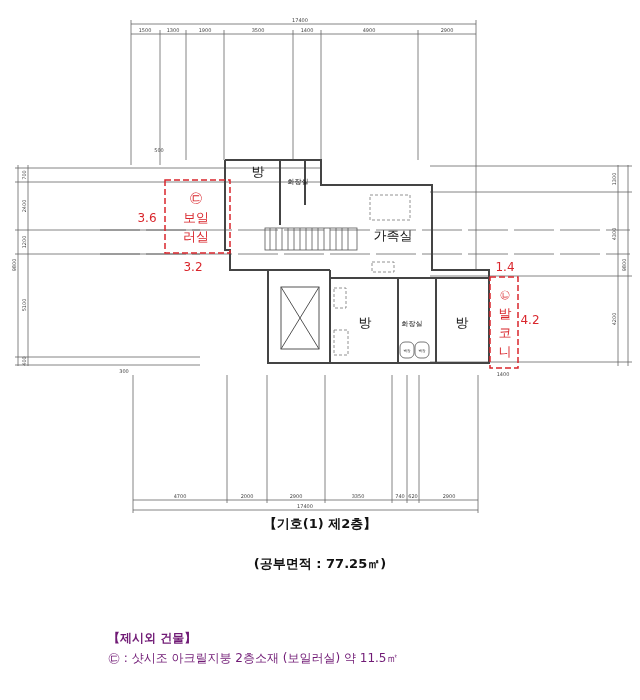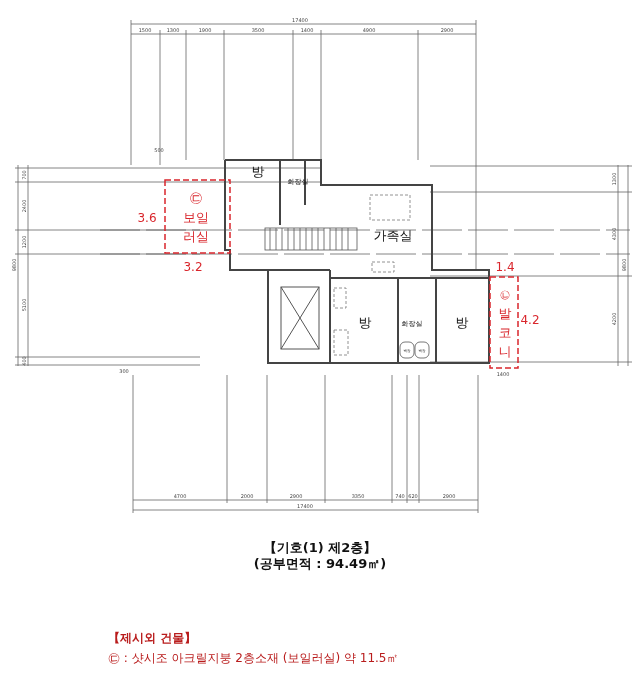--- a/index.html
+++ b/index.html
@@ -4,21 +4,21 @@
 <style>
   html, body { margin:0; padding:0; background:#ffffff; }
   body { width:640px; height:700px; position:relative; overflow:hidden;
          font-family:"DejaVu Sans", sans-serif; }
   #plan { position:absolute; left:0; top:0; width:640px; height:520px; }
   .dimtxt { font-family:"DejaVu Sans", sans-serif; font-size:5px; fill:#444; }
   .roomtxt { font-family:"DejaVu Sans", sans-serif; fill:#111; }
   .redtxt { font-family:"DejaVu Sans", sans-serif; fill:#d9262c; }
   .caption { position:absolute; left:0; width:640px; text-align:center;
              font-weight:bold; font-size:13px; color:#111; line-height:16px; }
-  .legend { position:absolute; left:108px; top:628px; color:#b91c1c; font-size:12px; line-height:20px; }
+  .legend { position:absolute; left:108px; top:628px; color:#701a75; font-size:12px; line-height:20px; }
   .legend .title { font-weight:bold; }
 </style>
 </head>
 <body>
 
 <svg id="plan" viewBox="0 0 640 520" xmlns="http://www.w3.org/2000/svg">
   <g stroke="#666" stroke-width="0.8" fill="none">
 
     <line x1="131" y1="24" x2="476" y2="24"></line>
     <line x1="131" y1="34" x2="476" y2="34"></line>
@@ -161,21 +161,21 @@
 
   <rect x="490" y="277" width="28" height="91" fill="none" stroke="#d9262c" stroke-width="1.5" stroke-dasharray="6 3"></rect>
   <text class="redtxt" x="505" y="298" font-size="10" text-anchor="middle">㉡</text>
   <text class="redtxt" x="505" y="318" font-size="13" text-anchor="middle">발</text>
   <text class="redtxt" x="505" y="337" font-size="13" text-anchor="middle">코</text>
   <text class="redtxt" x="505" y="356" font-size="13" text-anchor="middle">니</text>
   <text class="redtxt" x="505" y="271" font-size="12" text-anchor="middle">1.4</text>
   <text class="redtxt" x="530" y="324" font-size="12" text-anchor="middle">4.2</text>
 </svg>
 
-<div class="caption" style="top:540px;">【기호(1) 제2층】</div>
-<div class="caption" style="top:556px;">(공부면적 : 94.49㎡)</div>
+<div class="caption" style="top:516px;">【기호(1) 제2층】</div>
+<div class="caption" style="top:556px;">(공부면적 : 77.25㎡)</div>
 
 <div class="legend">
   <div class="title">【제시외 건물】</div>
   <div>
     <span>㉢</span><span> : 샷시조 아크릴지붕 2층소재 (보일러실) 약 11.5㎡</span>
   </div>
 </div>
 
 </body></html>

